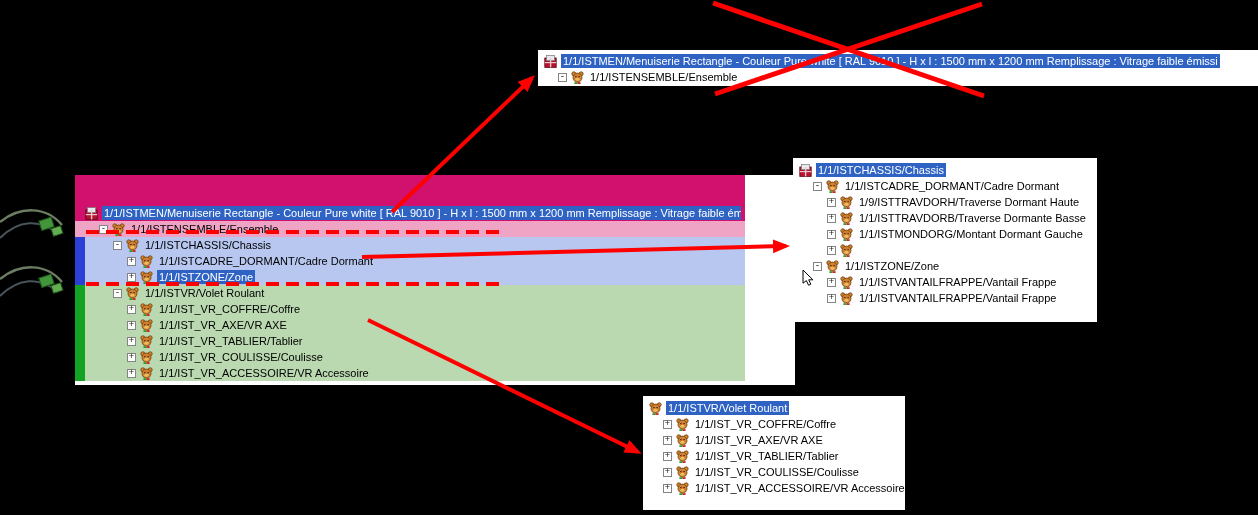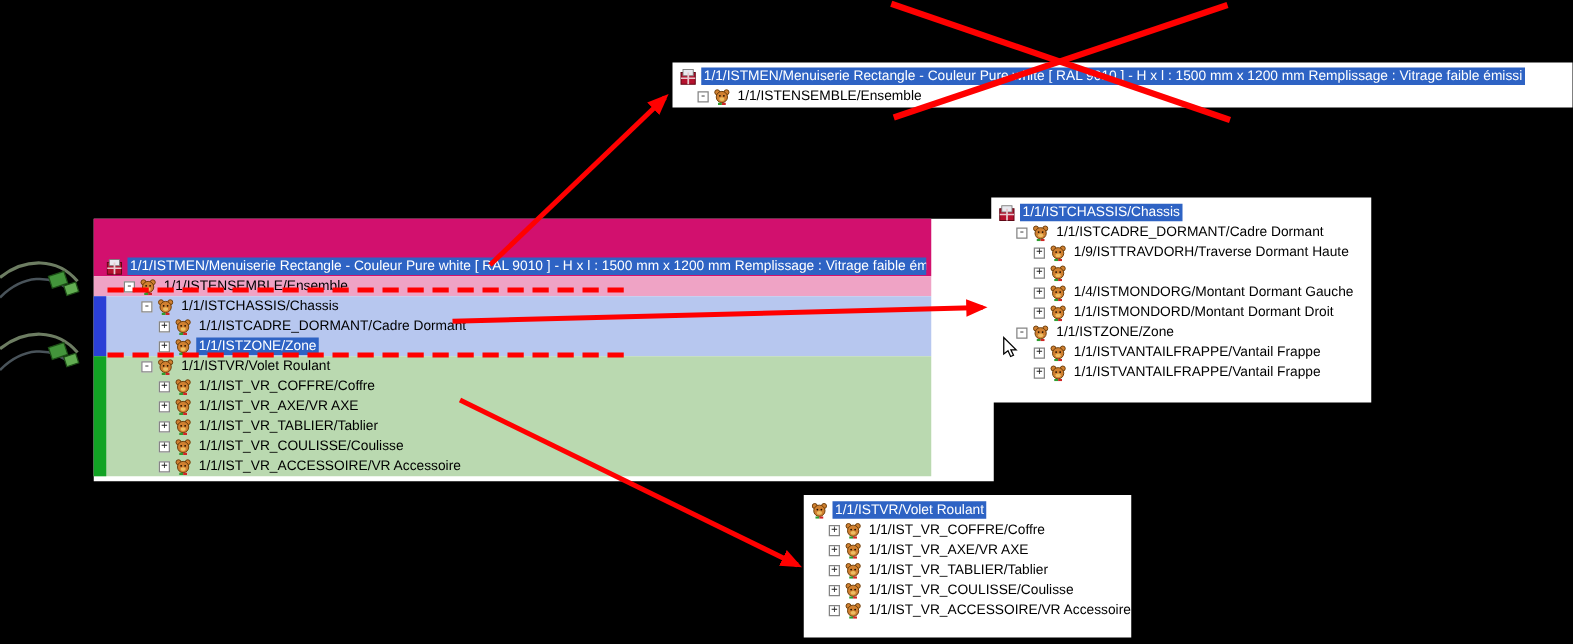--- a/index.html
+++ b/index.html
@@ -313,52 +313,52 @@
             <circle cx="2.8" cy="2.8" r="2" fill="#d08030" stroke="#70400c" stroke-width="0.8"></circle>
             <circle cx="10.2" cy="2.8" r="2" fill="#d08030" stroke="#70400c" stroke-width="0.8"></circle>
             <circle cx="6.5" cy="6.6" r="4.5" fill="#d08030" stroke="#70400c" stroke-width="0.8"></circle>
             <circle cx="4.9" cy="5.6" r="0.7" fill="#1a0d00"></circle>
             <circle cx="8.1" cy="5.6" r="0.7" fill="#1a0d00"></circle>
             <ellipse cx="6.5" cy="8.2" rx="2.1" ry="1.5" fill="#edbd62"></ellipse>
             <rect x="3.4" y="11.2" width="3.1" height="1.8" fill="#2f9e2f"></rect>
             <rect x="6.5" y="11.2" width="3.1" height="1.8" fill="#cf2626"></rect>
           </svg>
         </span>
-      </div>
-      <div class="tree-row" style="padding-left: 28px;">
-        <span class="expander">+</span>
-        <span class="tree-icon">
-          <svg width="13" height="13" viewBox="0 0 13 13">
-            <circle cx="2.8" cy="2.8" r="2" fill="#d08030" stroke="#70400c" stroke-width="0.8"></circle>
-            <circle cx="10.2" cy="2.8" r="2" fill="#d08030" stroke="#70400c" stroke-width="0.8"></circle>
-            <circle cx="6.5" cy="6.6" r="4.5" fill="#d08030" stroke="#70400c" stroke-width="0.8"></circle>
-            <circle cx="4.9" cy="5.6" r="0.7" fill="#1a0d00"></circle>
-            <circle cx="8.1" cy="5.6" r="0.7" fill="#1a0d00"></circle>
-            <ellipse cx="6.5" cy="8.2" rx="2.1" ry="1.5" fill="#edbd62"></ellipse>
-            <rect x="3.4" y="11.2" width="3.1" height="1.8" fill="#2f9e2f"></rect>
-            <rect x="6.5" y="11.2" width="3.1" height="1.8" fill="#cf2626"></rect>
-          </svg>
-        </span>
-        <span class="tree-label">1/4/ISTMONDORG/Montant Dormant Gauche</span>
-      </div>
-      <div class="tree-row" style="padding-left: 28px;">
-        <span class="expander">+</span>
-        <span class="tree-icon">
-          <svg width="13" height="13" viewBox="0 0 13 13">
-            <circle cx="2.8" cy="2.8" r="2" fill="#d08030" stroke="#70400c" stroke-width="0.8"></circle>
-            <circle cx="10.2" cy="2.8" r="2" fill="#d08030" stroke="#70400c" stroke-width="0.8"></circle>
-            <circle cx="6.5" cy="6.6" r="4.5" fill="#d08030" stroke="#70400c" stroke-width="0.8"></circle>
-            <circle cx="4.9" cy="5.6" r="0.7" fill="#1a0d00"></circle>
-            <circle cx="8.1" cy="5.6" r="0.7" fill="#1a0d00"></circle>
-            <ellipse cx="6.5" cy="8.2" rx="2.1" ry="1.5" fill="#edbd62"></ellipse>
-            <rect x="3.4" y="11.2" width="3.1" height="1.8" fill="#2f9e2f"></rect>
-            <rect x="6.5" y="11.2" width="3.1" height="1.8" fill="#cf2626"></rect>
-          </svg>
-        </span>
-        <span class="tree-label">1/1/ISTMONDORD/Montant Dormant Droit</span>
+        <span class="tree-label">1/1/ISTTRAVDORB/Traverse Dormante Basse</span>
+      </div>
+      <div class="tree-row" style="padding-left: 28px;">
+        <span class="expander">+</span>
+        <span class="tree-icon">
+          <svg width="13" height="13" viewBox="0 0 13 13">
+            <circle cx="2.8" cy="2.8" r="2" fill="#d08030" stroke="#70400c" stroke-width="0.8"></circle>
+            <circle cx="10.2" cy="2.8" r="2" fill="#d08030" stroke="#70400c" stroke-width="0.8"></circle>
+            <circle cx="6.5" cy="6.6" r="4.5" fill="#d08030" stroke="#70400c" stroke-width="0.8"></circle>
+            <circle cx="4.9" cy="5.6" r="0.7" fill="#1a0d00"></circle>
+            <circle cx="8.1" cy="5.6" r="0.7" fill="#1a0d00"></circle>
+            <ellipse cx="6.5" cy="8.2" rx="2.1" ry="1.5" fill="#edbd62"></ellipse>
+            <rect x="3.4" y="11.2" width="3.1" height="1.8" fill="#2f9e2f"></rect>
+            <rect x="6.5" y="11.2" width="3.1" height="1.8" fill="#cf2626"></rect>
+          </svg>
+        </span>
+        <span class="tree-label">1/1/ISTMONDORG/Montant Dormant Gauche</span>
+      </div>
+      <div class="tree-row" style="padding-left: 28px;">
+        <span class="expander">+</span>
+        <span class="tree-icon">
+          <svg width="13" height="13" viewBox="0 0 13 13">
+            <circle cx="2.8" cy="2.8" r="2" fill="#d08030" stroke="#70400c" stroke-width="0.8"></circle>
+            <circle cx="10.2" cy="2.8" r="2" fill="#d08030" stroke="#70400c" stroke-width="0.8"></circle>
+            <circle cx="6.5" cy="6.6" r="4.5" fill="#d08030" stroke="#70400c" stroke-width="0.8"></circle>
+            <circle cx="4.9" cy="5.6" r="0.7" fill="#1a0d00"></circle>
+            <circle cx="8.1" cy="5.6" r="0.7" fill="#1a0d00"></circle>
+            <ellipse cx="6.5" cy="8.2" rx="2.1" ry="1.5" fill="#edbd62"></ellipse>
+            <rect x="3.4" y="11.2" width="3.1" height="1.8" fill="#2f9e2f"></rect>
+            <rect x="6.5" y="11.2" width="3.1" height="1.8" fill="#cf2626"></rect>
+          </svg>
+        </span>
       </div>
       <div class="tree-row" style="padding-left: 14px;">
         <span class="expander">-</span>
         <span class="tree-icon">
           <svg width="13" height="13" viewBox="0 0 13 13">
             <circle cx="2.8" cy="2.8" r="2" fill="#d08030" stroke="#70400c" stroke-width="0.8"></circle>
             <circle cx="10.2" cy="2.8" r="2" fill="#d08030" stroke="#70400c" stroke-width="0.8"></circle>
             <circle cx="6.5" cy="6.6" r="4.5" fill="#d08030" stroke="#70400c" stroke-width="0.8"></circle>
             <circle cx="4.9" cy="5.6" r="0.7" fill="#1a0d00"></circle>
             <circle cx="8.1" cy="5.6" r="0.7" fill="#1a0d00"></circle>

